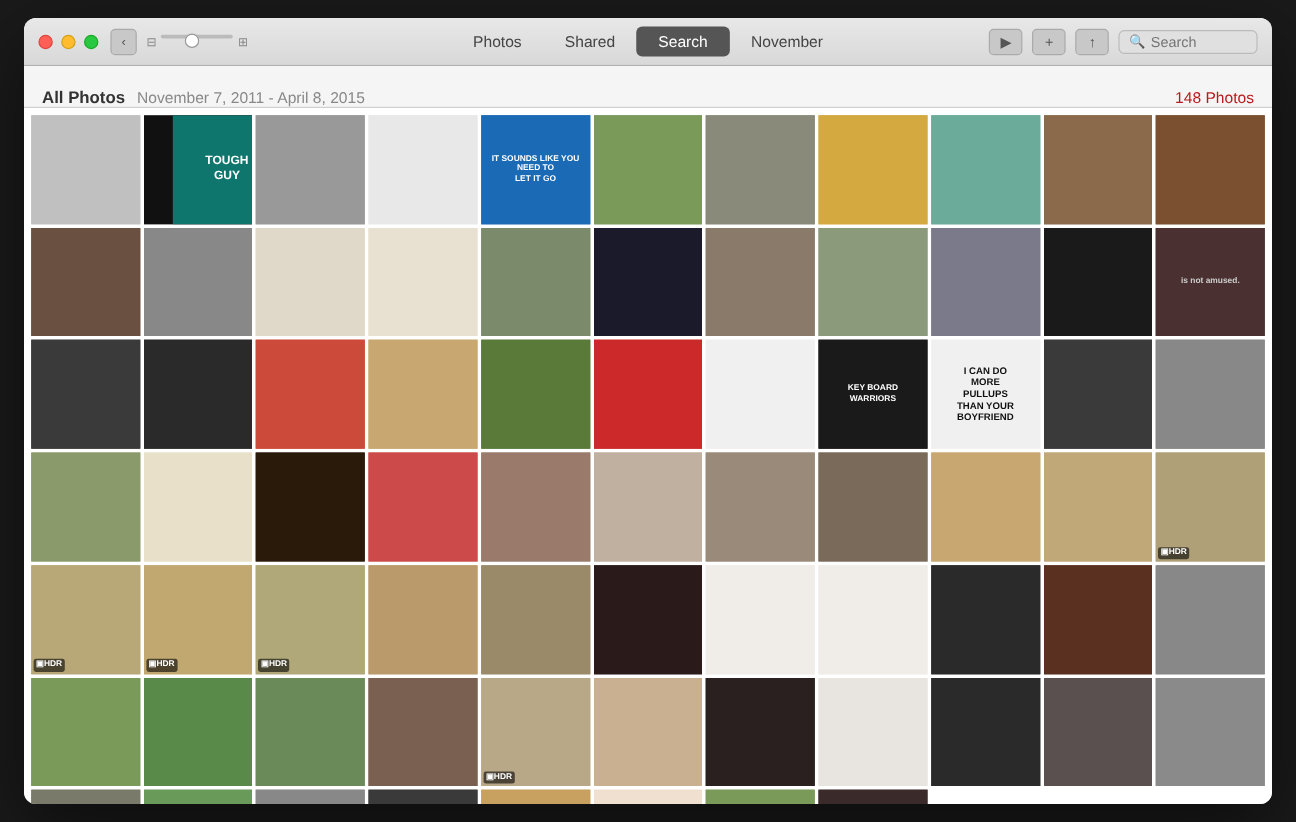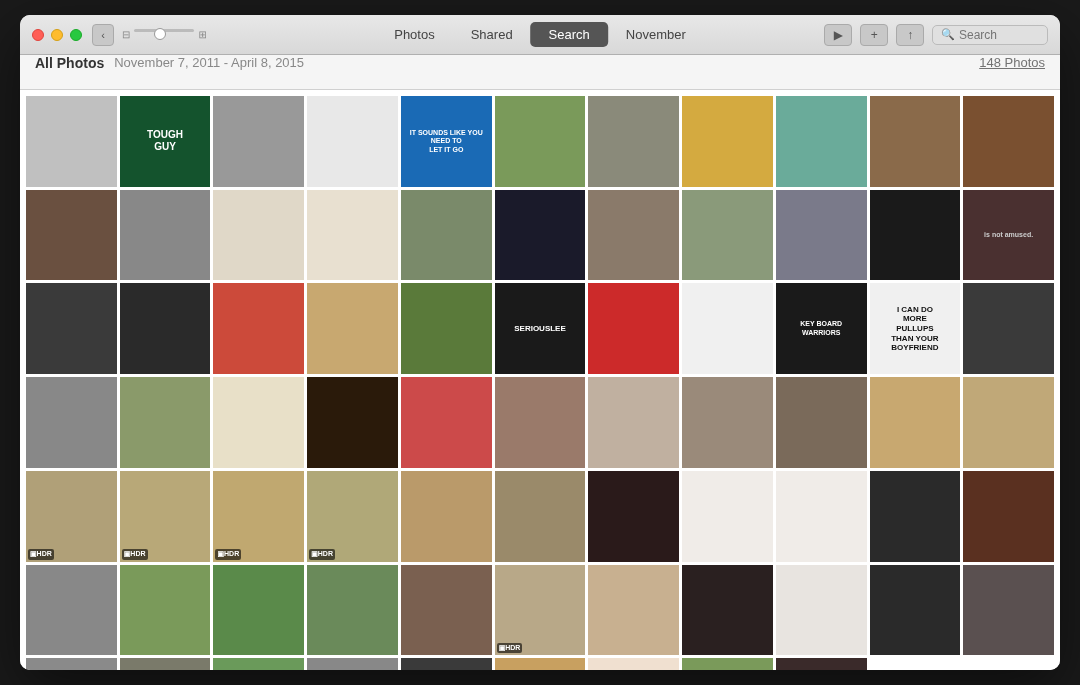--- a/index.html
+++ b/index.html
@@ -130,39 +130,38 @@
       color: #999;
       outline: none;
       width: 80px;
     }
     
     .subtoolbar {
       height: 35px;
       background: #f5f5f5;
       border-bottom: 1px solid #d0d0d0;
       display: flex;
-      align-items: flex-start;
+      align-items: flex-end;
       padding: 0 15px;
       flex-shrink: 0;
     }
     .breadcrumb-text {
       font-size: 14px;
       font-weight: 600;
       color: #333;
       margin-right: 10px;
     }
     .date-range {
       font-size: 13px;
       color: #888;
     }
     .photo-count {
       margin-left: auto;
       font-size: 13px;
-      color: #737373;
-      text-decoration: underline;
+      color: #b91c1c;
     }
     
     .photo-grid-container {
       flex: 1;
       overflow-y: auto;
       background: #fff;
       padding: 6px;
     }
     .photo-grid {
       display: grid;
@@ -244,21 +243,21 @@
     <span class="date-range">November 7, 2011 - April 8, 2015</span>
     <span class="photo-count">148 Photos</span>
   </div>
 
   <div class="photo-grid-container">
     <div class="photo-grid" id="photo-grid">
     <div class="photo-cell" style="background: rgb(192, 192, 192);">
           <div class="photo-inner" style="background: rgb(192, 192, 192); padding: 2px; line-height: 1.2; white-space: pre-wrap;"></div>
         </div>
         <div class="photo-cell" style="background: rgb(17, 17, 17);">
-          <div class="photo-inner" style="background: #14532d; color: rgb(255, 255, 255); font-size: 10px; padding: 16px; line-height: 1.2; white-space: pre-wrap;">TOUGH GUY</div>
+          <div class="photo-inner" style="background: #0f766e; color: rgb(255, 255, 255); font-size: 10px; padding: 16px; line-height: 1.2; white-space: pre-wrap; margin-left: 24px;">TOUGH GUY</div>
         </div>
         <div class="photo-cell" style="background: rgb(153, 153, 153);">
           <div class="photo-inner" style="background: rgb(153, 153, 153); padding: 2px; line-height: 1.2; white-space: pre-wrap;"></div>
         </div>
         <div class="photo-cell" style="background: rgb(232, 232, 232);">
           <div class="photo-inner" style="background: rgb(232, 232, 232); padding: 2px; line-height: 1.2; white-space: pre-wrap;"></div>
         </div>
         <div class="photo-cell" style="background: rgb(26, 106, 181);">
           <div class="photo-inner" style="background: rgb(26, 106, 181); color: rgb(255, 255, 255); font-size: 7px; padding: 2px; line-height: 1.2; white-space: pre-wrap;">IT SOUNDS LIKE YOU NEED TO
 LET IT GO</div>
@@ -321,23 +320,20 @@
           <div class="photo-inner" style="background: rgb(42, 42, 42); padding: 2px; line-height: 1.2; white-space: pre-wrap;"></div>
         </div>
         <div class="photo-cell" style="background: rgb(204, 74, 58);">
           <div class="photo-inner" style="background: rgb(204, 74, 58); padding: 2px; line-height: 1.2; white-space: pre-wrap;"></div>
         </div>
         <div class="photo-cell" style="background: rgb(200, 168, 112);">
           <div class="photo-inner" style="background: rgb(200, 168, 112); padding: 2px; line-height: 1.2; white-space: pre-wrap;"></div>
         </div>
         <div class="photo-cell" style="background: rgb(90, 122, 58);">
           <div class="photo-inner" style="background: rgb(90, 122, 58); padding: 2px; line-height: 1.2; white-space: pre-wrap;"></div>
-        </div>
-        <div class="photo-cell" style="background: rgb(26, 26, 26);">
-          <div class="photo-inner" style="background: rgb(26, 26, 26); color: rgb(255, 255, 255); font-size: 8px; padding: 2px; line-height: 1.2; white-space: pre-wrap;">SERIOUSLEE</div>
         </div>
         <div class="photo-cell" style="background: rgb(204, 42, 42);">
           <div class="photo-inner" style="background: rgb(204, 42, 42); padding: 2px; line-height: 1.2; white-space: pre-wrap;"></div>
         </div>
         <div class="photo-cell" style="background: rgb(240, 240, 240);">
           <div class="photo-inner" style="background: rgb(240, 240, 240); padding: 2px; line-height: 1.2; white-space: pre-wrap;"></div>
         </div>
         <div class="photo-cell" style="background: rgb(26, 26, 26);">
           <div class="photo-inner" style="background: rgb(26, 26, 26); color: rgb(255, 255, 255); font-size: 7px; font-weight: bold; padding: 2px; line-height: 1.2; white-space: pre-wrap;">KEY BOARD
 WARRIORS</div>

